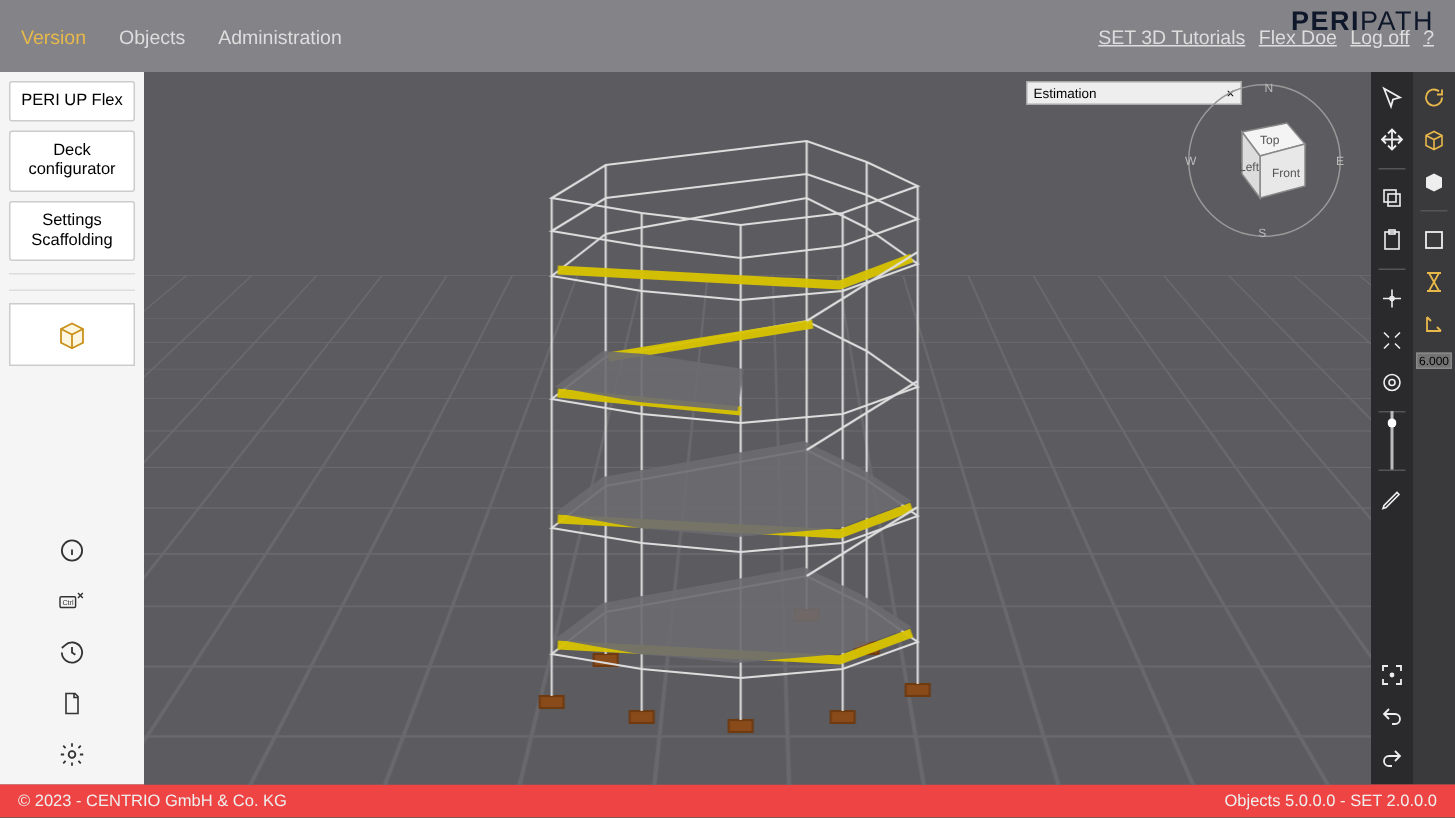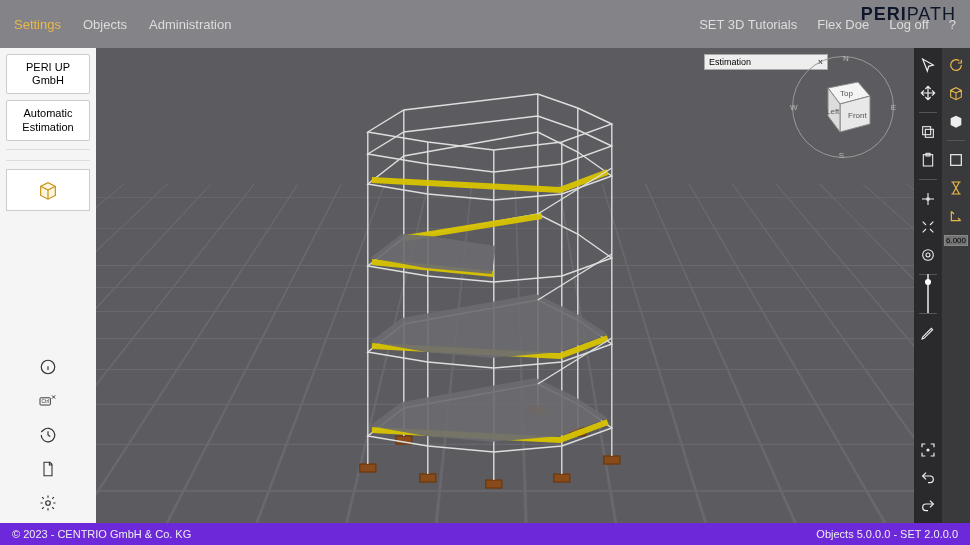--- a/index.html
+++ b/index.html
@@ -5,21 +5,21 @@
 * { margin:0; padding:0; box-sizing:border-box; font-family:Arial,sans-serif; }
 html,body { width:970px; height:545px; overflow:hidden; background:#5c5c60; }
 .app { display:flex; flex-direction:column; width:100%; height:100%; }
 
 
 .topbar { height:48px; background:#848488; display:flex; align-items:center; color:#ddd; font-size:13px; }
 .topbar .nav { display:flex; gap:22px; padding-left:14px; }
 .topbar .nav span { cursor:pointer; }
 .topbar .nav .active { color:#e8b84a; }
 .topbar .spacer { flex:1; }
-.topbar .usernav { display:flex; gap:20px; padding-right:14px; align-items:center; }
+.topbar .usernav { display:flex; gap:9px; padding-right:14px; align-items:center;text-decoration:underline; }
 .topbar .brand { font-size:18px; letter-spacing:1px; position:absolute; top:4px; right:14px; color:#0f172a; }
 .topbar .brand b { font-weight:600; }
 
 
 .main { flex:1; display:flex; min-height:0; }
 .left { width:96px; background:#f5f5f5; display:flex; flex-direction:column; padding:6px 6px; gap:6px; }
 .left .btn { background:#fff; border:1px solid #ccc; border-radius:2px; font-size:11px; text-align:center; padding:6px 2px; cursor:pointer; line-height:1.2; }
 .left .divider { height:1px; background:#ddd; margin:2px 0; }
 .left .spacer { flex:1; }
 .left .iconbtn { height:28px; display:flex; align-items:center; justify-content:center; cursor:pointer; }
@@ -28,70 +28,71 @@
 .viewport { flex:1; position:relative; background:#5c5c60; overflow:hidden; }
 .grid-bg { position:absolute; inset:0;
   background-image:
     linear-gradient(#6a6a6e 1px,transparent 1px),
     linear-gradient(90deg,#6a6a6e 1px,transparent 1px);
   background-size:32px 32px;
   transform:perspective(900px) rotateX(58deg) scale(2.4) translateY(40px);
   transform-origin:50% 80%;
   opacity:.9;
 }
-.popup { position:absolute; top:6px; right:86px; width:124px; height:16px; background:#eee; border:1px solid #aaa; font-size:9px; display:flex; align-items:center; padding:0 4px; }
+.popup { position:absolute; top:6px; right:86px; width:144px; height:16px; background:#eee; border:1px solid #aaa; font-size:9px; display:flex; align-items:center; padding:0 4px; }
 .popup .close { margin-left:auto; cursor:pointer; }
 
 
 .viewcube { position:absolute; top:24px; right:36px; width:70px; height:70px; }
 .viewcube .ring { position:absolute; inset:-16px; border:1px solid #999; border-radius:50%; }
 .viewcube svg { overflow:visible; }
 .viewcube text { font-size:8px; fill:#555; }
 .compass { position:absolute; font-size:8px; color:#bbb; }
 
 
 .right { width:28px; background:#2a2a2c; display:flex; flex-direction:column; align-items:center; padding:8px 0; gap:10px; }
 .right2 { width:28px; background:#3a3a3c; display:flex; flex-direction:column; align-items:center; padding:8px 0; gap:10px; }
 .ticon { width:18px; height:18px; cursor:pointer; display:flex; align-items:center; justify-content:center; color:#eee; }
 .ticon.gold { color:#e8b84a; }
 .right .sep, .right2 .sep { height:1px; width:18px; background:#555; }
 .right .spacer, .right2 .spacer { flex:1; }
 .input-small { width:24px; font-size:8px; text-align:center; border:1px solid #888; background:#737373; }
 
 
-.footer { height:22px; background:#6d28d9; display:flex; align-items:center; padding:0 12px; font-size:11px; color:#eee; }
+.footer { height:22px; background:#ef4444; display:flex; align-items:center; padding:0 12px; font-size:11px; color:#eee; }
 .footer .spacer { flex:1; }
 
 
 .scaffold { position:absolute; left:50%; top:50%; transform:translate(-56%,-50%); }
 </style>
 </head>
 <body>
 
 <div class="app">
   <div class="topbar">
     <div class="brand"><b>PERI</b><span style="font-weight:300;">PATH</span></div>
     <div class="nav">
-      <span class="active">Settings</span>
+      <span class="active">Version</span>
       <span>Objects</span>
       <span>Administration</span>
     </div>
     <div class="spacer"></div>
     <div class="usernav">
       <span>SET 3D Tutorials</span>
       <span>Flex Doe</span>
       <span>Log off</span>
       <span>?</span>
     </div>
   </div>
 
   <div class="main">
     <div class="left">
-      <div class="btn">PERI UP GmbH</div>
-      <div class="btn">Automatic Estimation</div>
+      <div class="btn">PERI UP Flex</div>
+      <div class="btn">Deck configurator</div>
+      <div class="btn">Settings Scaffolding</div>
       <div class="divider"></div>
       <div class="divider"></div>
       <div class="cube-btn">
         <svg width="22" height="22" viewBox="0 0 24 24">
             <g stroke="#c89018" stroke-width="1.3" fill="#fff6e0">
               <path d="M4 8 12 4 20 8 20 18 12 22 4 18Z"></path>
               <path d="M4 8 12 12 20 8 M12 12 12 22"></path>
             </g>
           </svg>
       </div>

